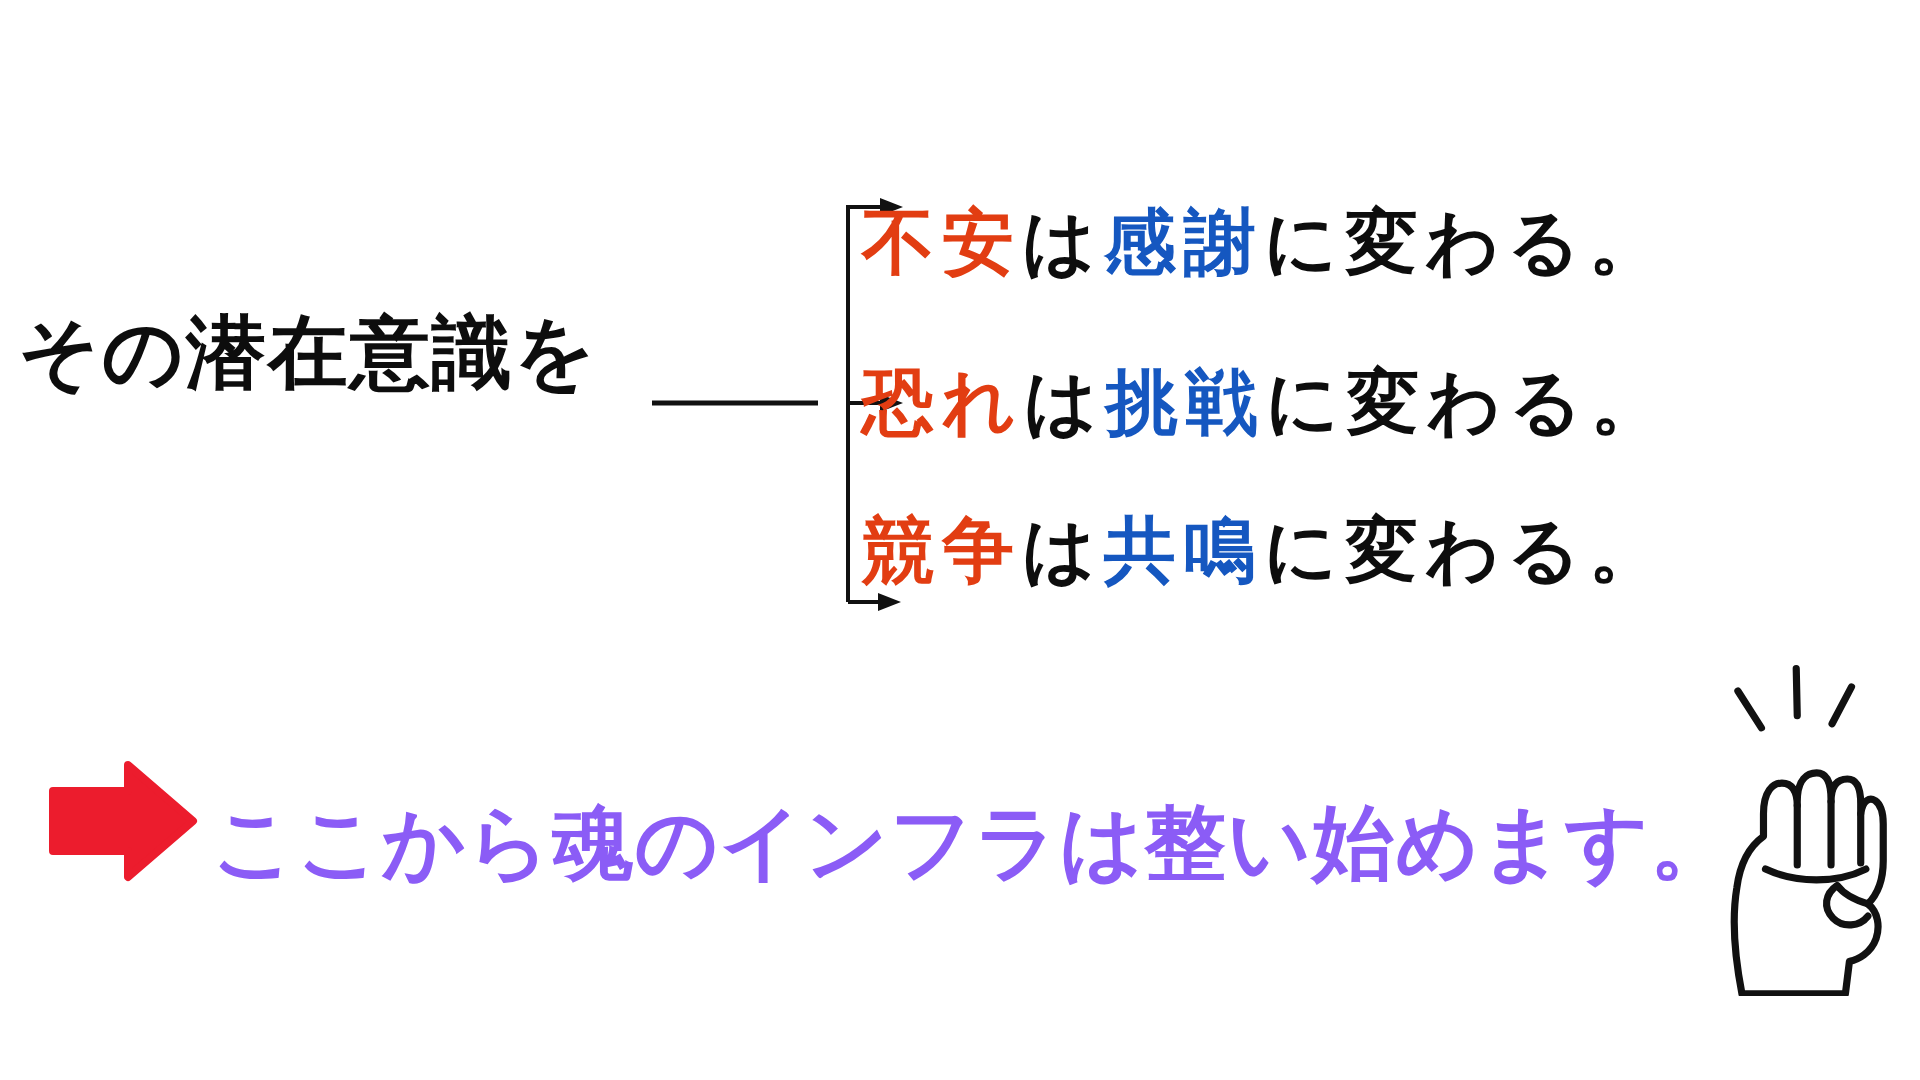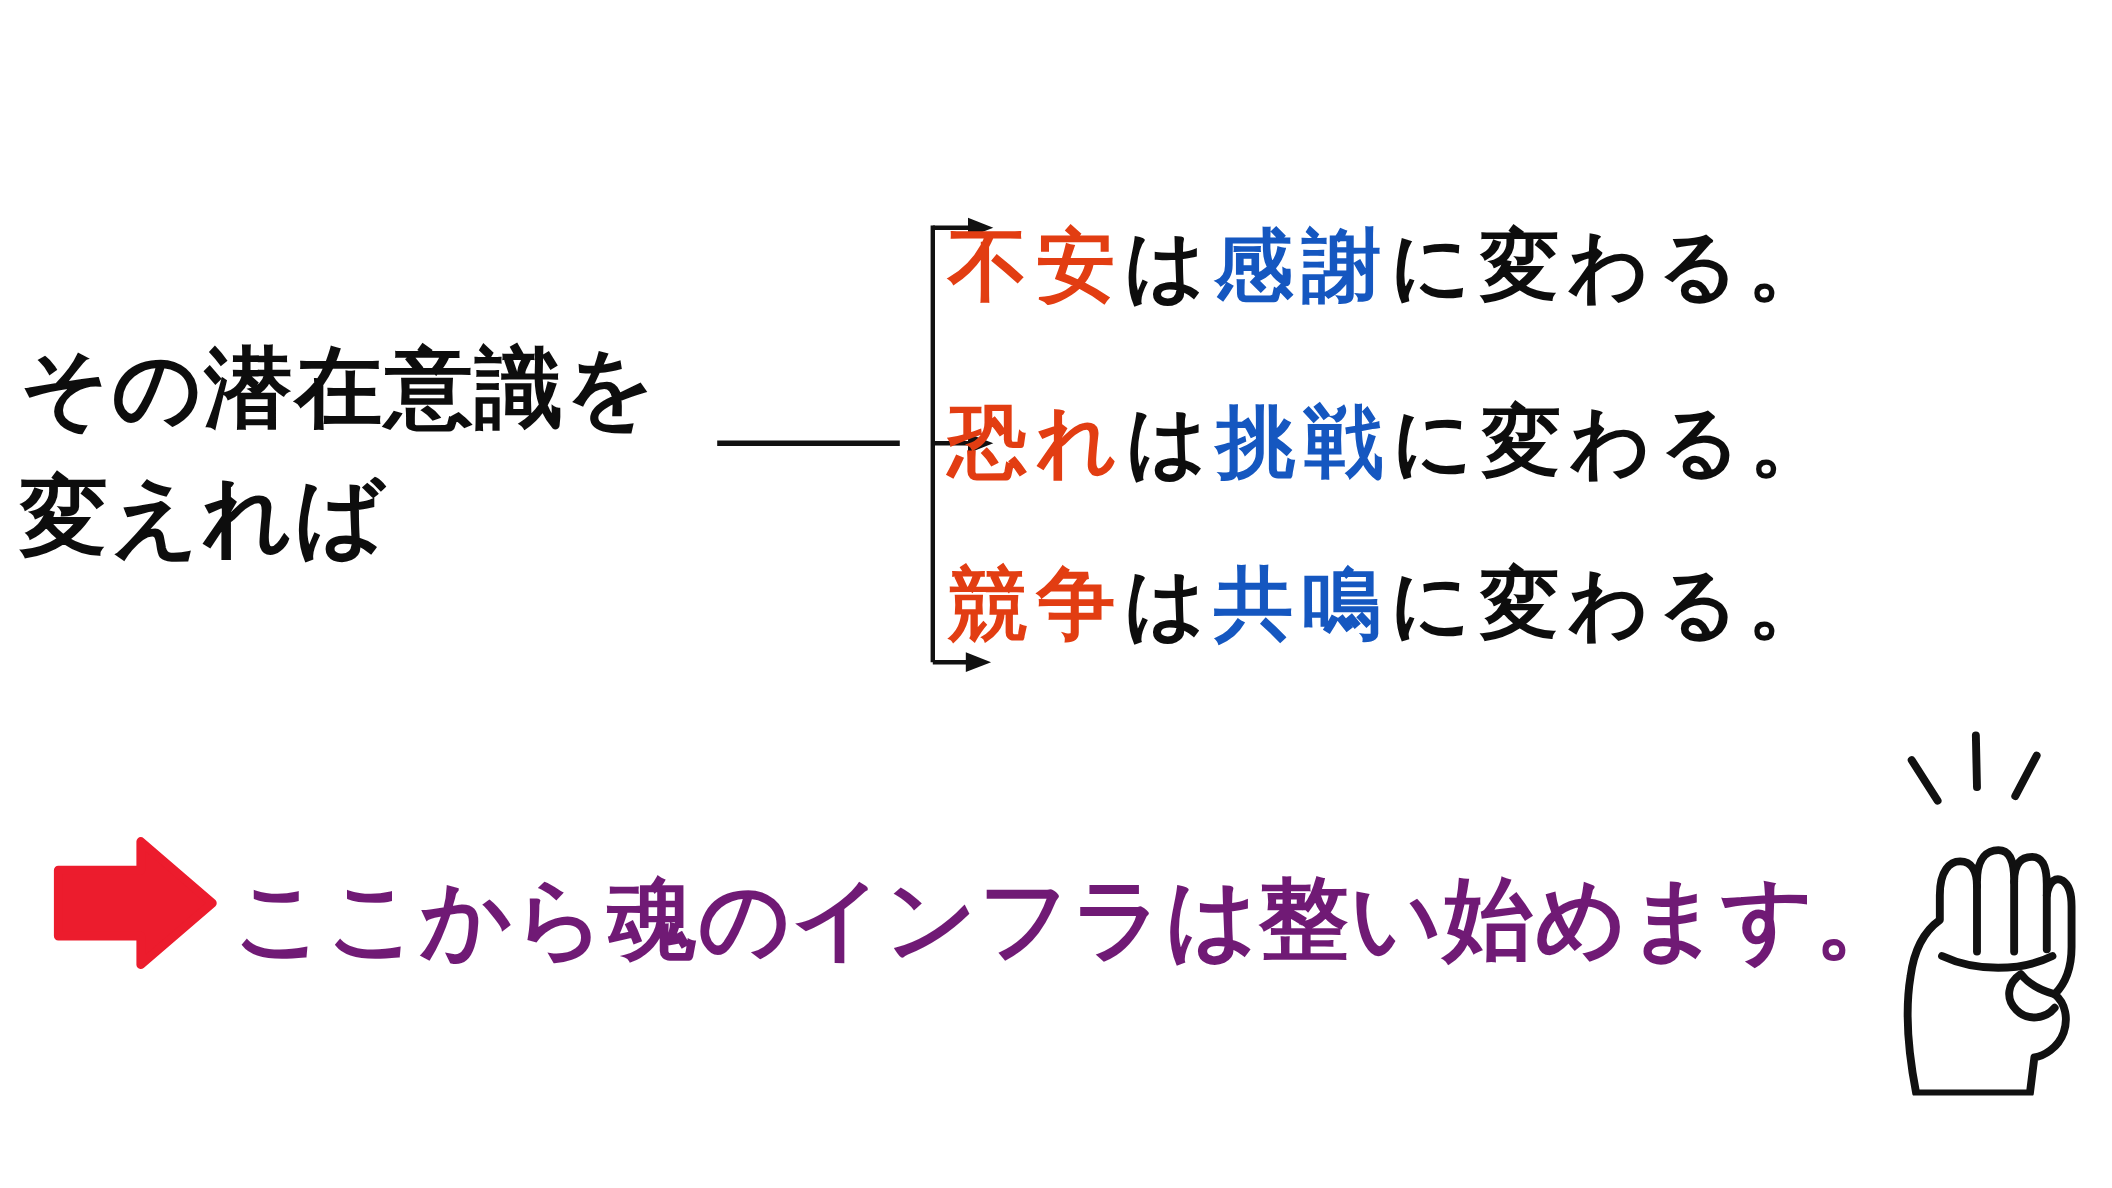--- a/index.html
+++ b/index.html
@@ -23,32 +23,31 @@
   }
   .row-1{top:192px;}
   .row-2{top:352px;}
   .row-3{top:500px;}
   .em-red{color:#e23d12;}
   .em-blue{color:#1557c0;}
   
   .red-arrow{position:absolute;left:48px;top:760px;width:150px;height:122px;}
   .conclusion-text{
     position:absolute;left:212px;top:800px;white-space:nowrap;
-    font-size:82px;font-weight:800;line-height:86px;letter-spacing:1px;color:#701a75;font-family:Liberation Mono, monospace;
+    font-size:82px;font-weight:800;line-height:86px;letter-spacing:1px;color:#8b5cf6;
   }
   .fist{position:absolute;left:1672px;top:648px;width:228px;height:348px;}
 </style>
 </head>
 <body>
 
 <div class="canvas">
 
   <div class="premise">
     <div>その潜在意識を</div>
-    <div>変えれば</div>
   </div>
 
   <svg class="connector" viewBox="0 0 1920 1080" aria-hidden="true">
     <line x1="652" y1="403" x2="818" y2="403" stroke-width="5"></line>
     <line x1="848" y1="205" x2="848" y2="602" stroke-width="4"></line>
     <line x1="848" y1="207" x2="882" y2="207" stroke-width="4"></line>
     <polygon points="880,198 903,207 880,216"></polygon>
     <line x1="848" y1="403" x2="882" y2="403" stroke-width="4"></line>
     <polygon points="880,394 903,403 880,412"></polygon>
     <line x1="848" y1="602" x2="880" y2="602" stroke-width="4"></line>

